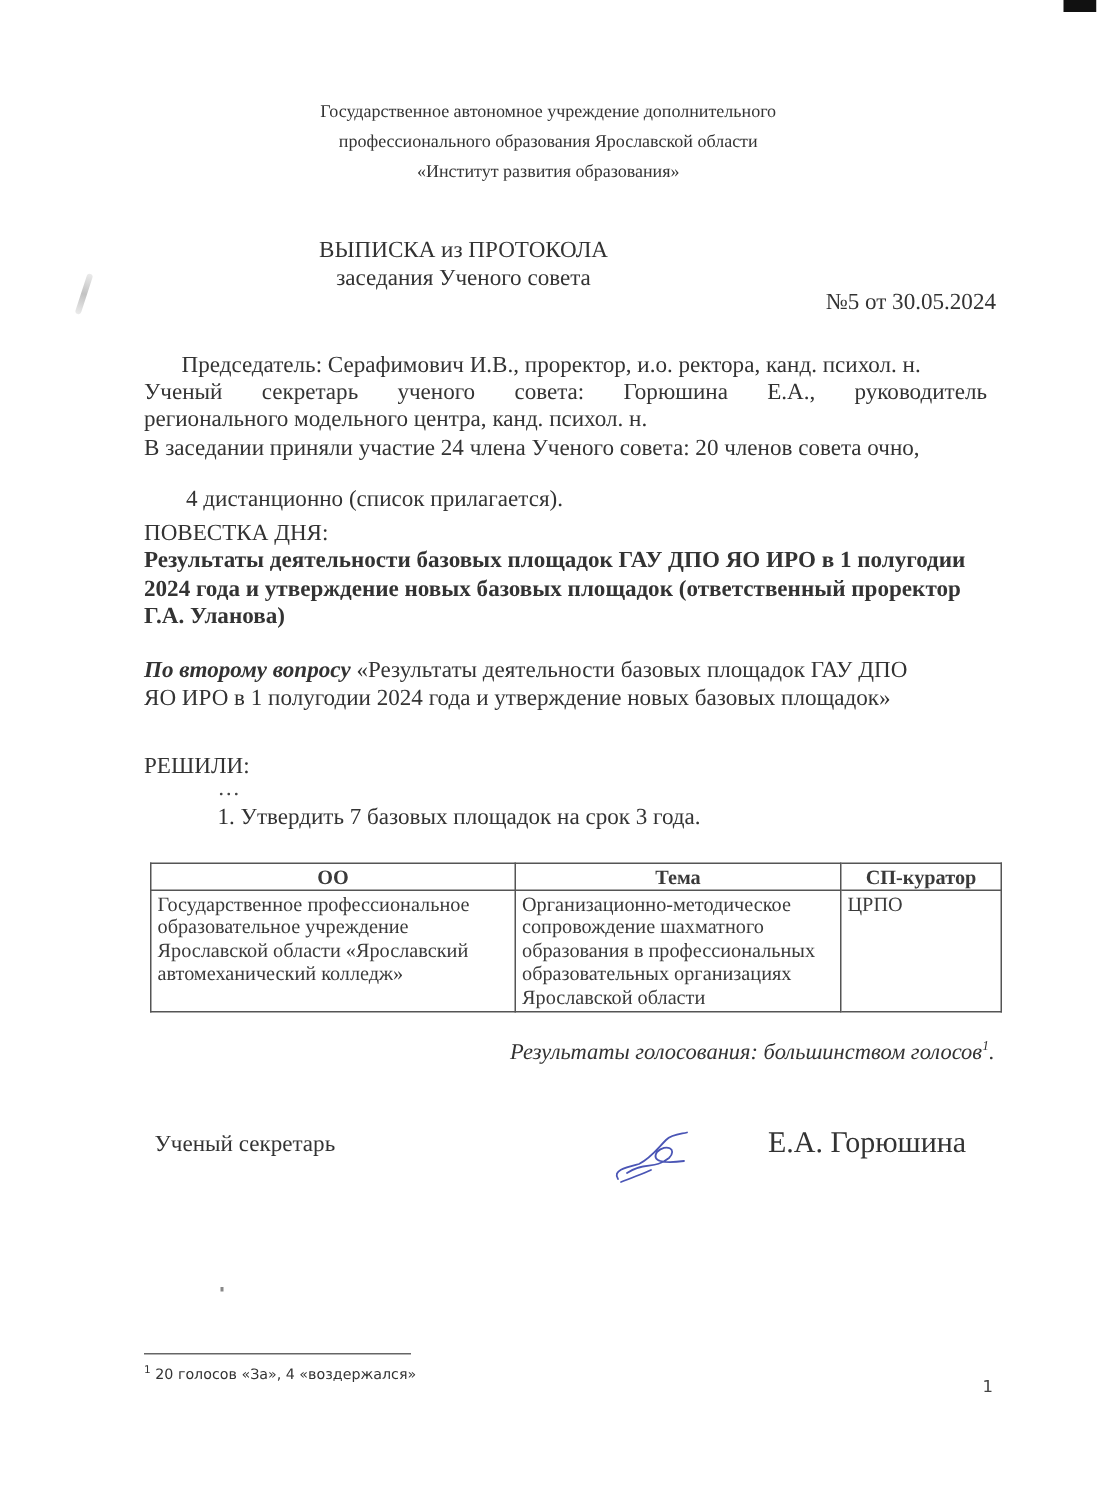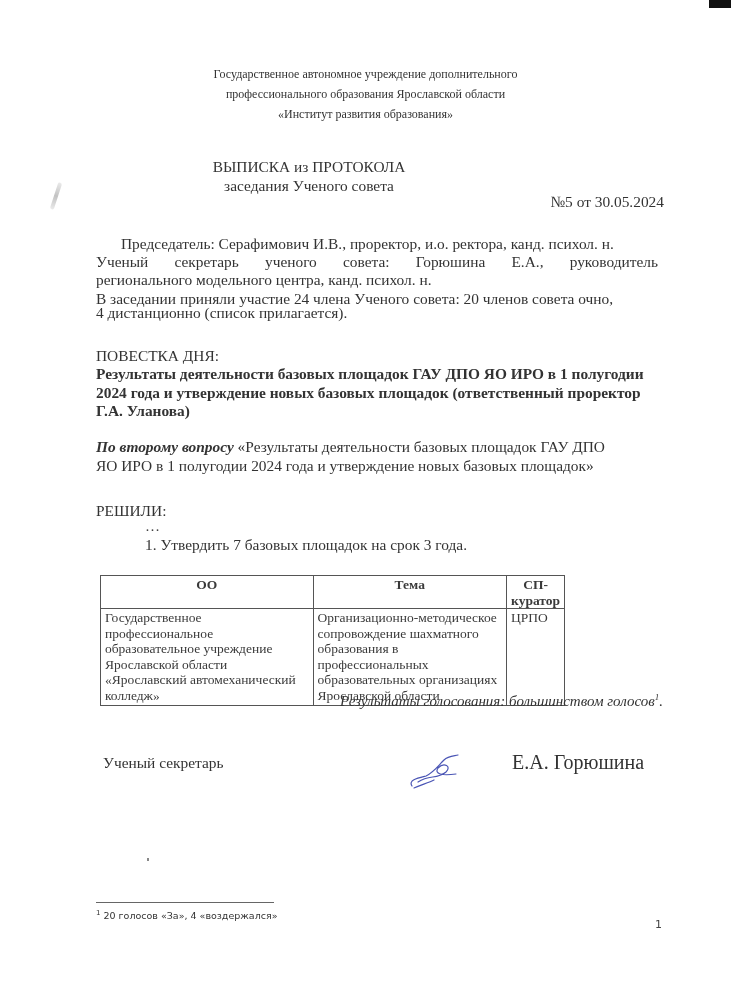--- a/index.html
+++ b/index.html
@@ -13,29 +13,29 @@
     background: linear-gradient(#ddd, #9a9a9a, #ddd); transform: rotate(18deg); opacity: .6; border-radius: 2px; }
   .header { left: 0; width: 731px; top: 64px; text-align: center; font-size: 12px; line-height: 20px; color: #333; }
   .title { left: 0; width: 618px; top: 157px; text-align: center; font-size: 15.4px; line-height: 19px; color: #333; }
   .protocol-no { right: 67px; top: 193px; font-size: 15.4px; color: #333; }
   .para { left: 96px; width: 562px; font-size: 15.4px; line-height: 18.5px; color: #333; }
   .justify { text-align: justify; text-align-last: justify; }
   .p-chair { top: 235px; margin-left: 25px; }
   .p-secretary { top: 253px; }
   .p-secretary2 { top: 271px; }
   .p-attend { top: 290px; }
-  .p-attend2 { top: 304px; }
+  .p-attend2 { top: 324px; margin-left: 28px; }
   .p-agenda-h { top: 347px; }
   .p-agenda { top: 365px; font-weight: bold; }
   .p-second { top: 438px; }
   .p-second b { font-style: italic; }
   .p-resolved { top: 502px; }
   .p-dots { left: 145px; top: 518px; font-size: 15px; color: #444; }
   .p-item { left: 145px; top: 536px; font-size: 15.4px; color: #333; }
-  table.bases { position: absolute; left: 100px; top: 575px; width: 465px; border-collapse: collapse;
+  table.bases { position: absolute; left: 100px; top: 575px; width: 568px; border-collapse: collapse;
     font-size: 13.5px; line-height: 15.5px; color: #3a3a3a; }
   table.bases th, table.bases td { border: 1px solid #555; vertical-align: top; padding: 0 4px; }
   table.bases th { font-weight: bold; text-align: center; padding-top: 1px; padding-bottom: 0; }
   table.bases td { padding-top: 1px; padding-bottom: 2px; }
   .col-oo { width: 234px; }
   .col-topic { width: 208px; }
   .vote { right: 68px; top: 692px; font-size: 15px; font-style: italic; color: #333; }
   .vote sup { font-size: 9px; }
   .sign-label { left: 103px; top: 754px; font-size: 15.4px; color: #333; }
   .sign-name { left: 512px; top: 751px; font-size: 20px; color: #333; }

